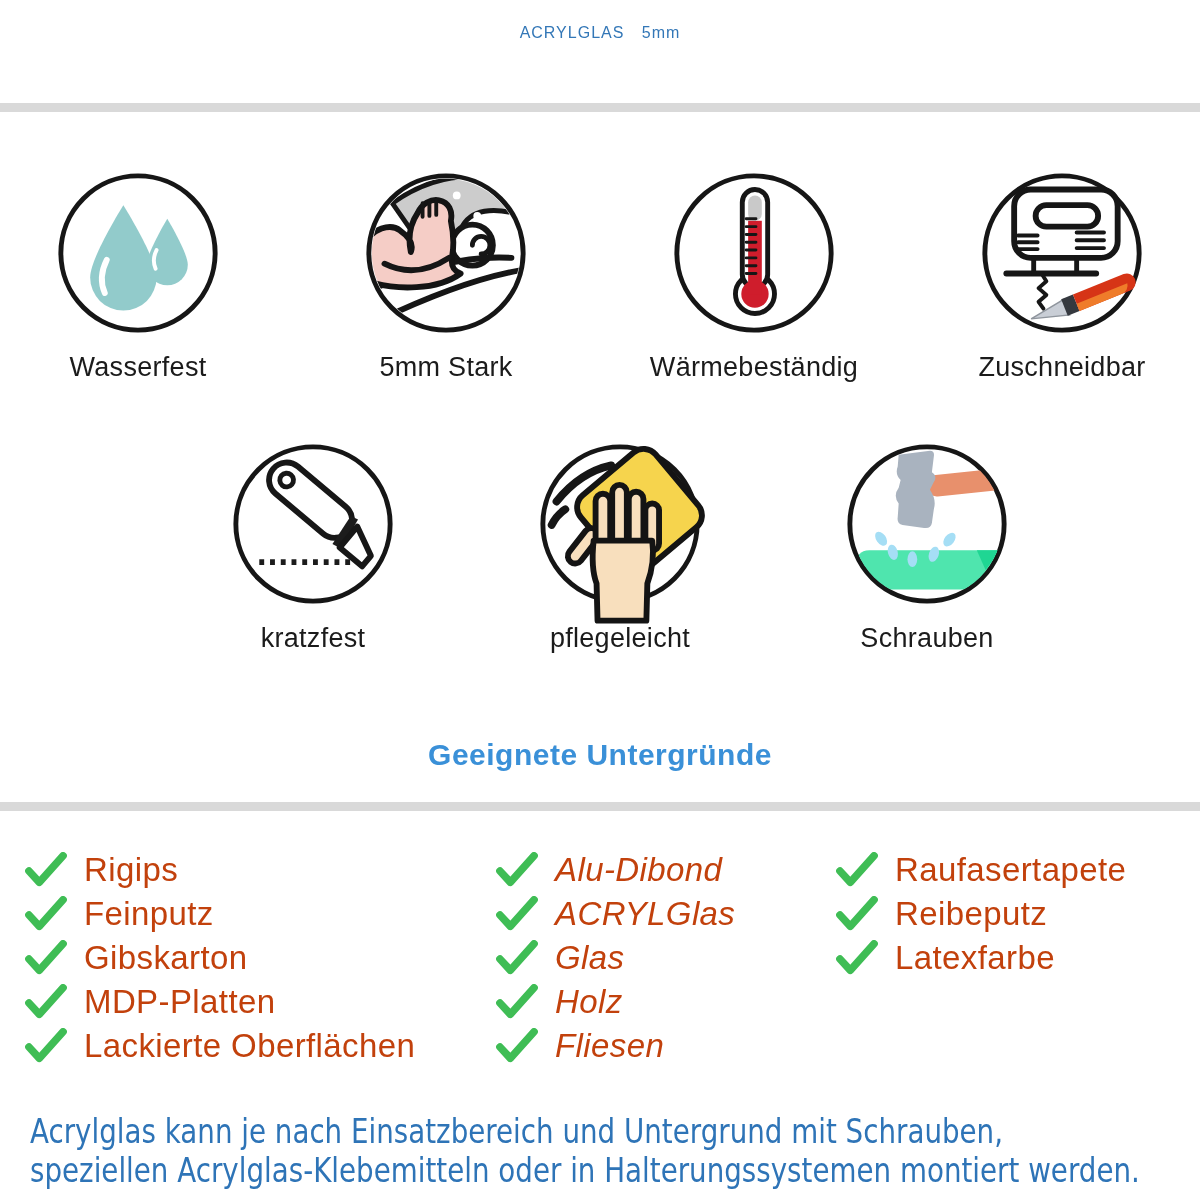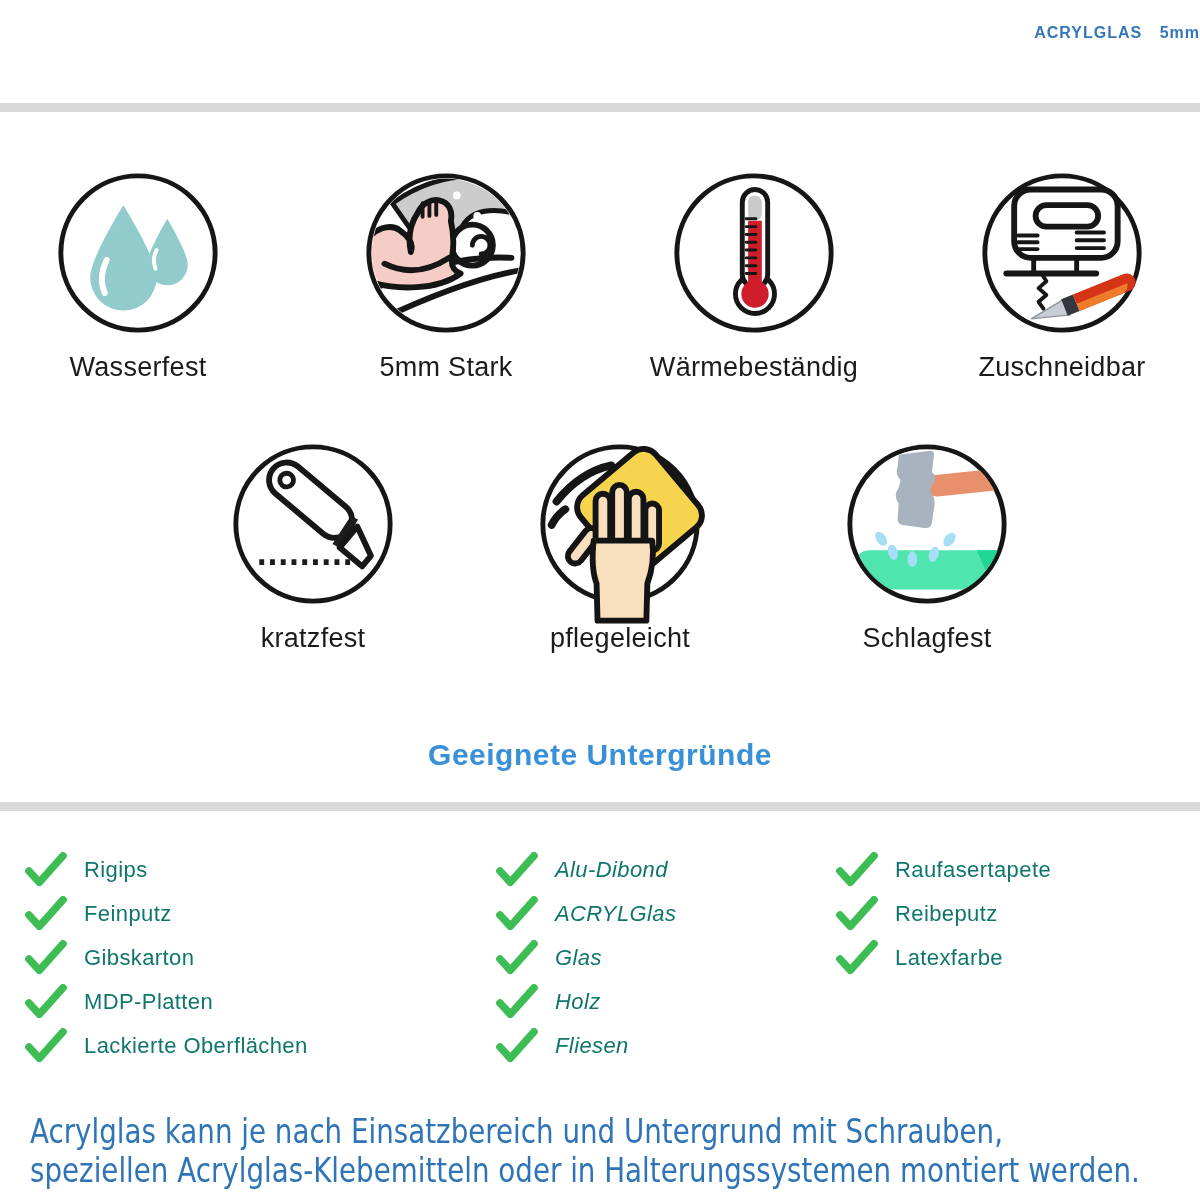--- a/index.html
+++ b/index.html
@@ -1,38 +1,38 @@
 <!DOCTYPE html>
 <html style="--title_blue: #3377b7; --subtitle_blue: #3a90d8; --footer_blue: #2e74b7; --check_green: #3fbd55; --divider_gray: #d9d9d9; --drop_teal: #92cbcb; --muscle_pink: #f5cdc6; --sheet_gray: #cccccc; --thermo_red: #cf1d2c; --knife_red: #d63416; --knife_orange: #ef7c2a; --cloth_yellow: #f6d44d; --hand_skin: #f8dfbd; --hammer_gray: #a9b3bf; --handle_salmon: #e8906c; --splash_blue: #a5def5; --surface_green: #4fe5ae;"><head>
 <meta charset="utf-8">
 <style>
   html,body{margin:0;padding:0;background:#fff;}
   .canvas{position:relative;width:1200px;height:1200px;background:#fff;overflow:hidden;
           font-family:"Liberation Sans",sans-serif;}
-  .page-title{position:absolute;top:24px;left:0;width:100%;text-align:right;
-exo    font-size:43px;font-weight:bold;letter-spacing:1px;word-spacing:12px;
+  .page-title{position:absolute;top:24px;left:0;width:100%;text-align:center;
+exo    font-size:43px;font-weight:normal;letter-spacing:1px;word-spacing:12px;
     color:var(--title_blue,#3377b7);}
   .divider{position:absolute;left:0;width:100%;height:9px;background:var(--divider_gray,#d9d9d9);}
   #divider-1{top:103px;}
   #divider-2{top:802px;}
   .feature-row{position:absolute;display:flex;justify-content:space-between;}
   #feature-row-1{top:170px;left:22px;width:1156px;}
   #feature-row-2{top:441px;left:197px;width:846px;}
   .feature{width:232px;display:flex;flex-direction:column;align-items:center;}
   .feature svg{width:166px;height:166px;overflow:visible;display:block;}
   .feature-label{margin-top:16px;font-size:27px;color:#1b1b1b;letter-spacing:0.3px;white-space:nowrap;}
   .section-title{position:absolute;top:738px;left:0;width:100%;text-align:center;
     font-size:30px;font-weight:bold;letter-spacing:0.5px;color:var(--subtitle_blue,#3a90d8);}
   .substrate-col{position:absolute;top:848px;}
   #substrate-col-1{left:25px;}
   #substrate-col-2{left:496px;font-style:italic;}
   #substrate-col-3{left:836px;}
   .substrate-row{display:flex;align-items:center;height:44px;gap:17px;}
   .check{width:42px;height:36px;flex:0 0 auto;}
-  .substrate-label{font-size:22px;color:#0f766e;letter-spacing:0.4px;white-space:nowrap;}
+  .substrate-label{font-size:33px;color:#c2410c;letter-spacing:0.4px;white-space:nowrap;}
   .footer{position:absolute;top:1112px;left:30px;color:var(--footer_blue,#2e74b7);
     font-family:"DejaVu Sans",sans-serif;font-size:33px;line-height:39px;
     transform:scaleX(0.84);transform-origin:0 0;white-space:nowrap;}
   .ring{fill:#fff;stroke:#161616;stroke-width:5;}
   .ink{stroke:#161616;fill:none;stroke-linecap:round;stroke-linejoin:round;}
 </style>
 </head>
 <body>
 
 <div class="canvas">
@@ -164,21 +164,21 @@
           <path style="fill:var(--hammer_gray,#a9b3bf)" d="M56 14 L88 10 Q93 10 92 16 L90 32 Q96 36 92 42 L88 50 Q95 60 92 70 L90 84 Q89 90 82 89 L60 86 Q54 85 55 78 L56 64 Q50 56 56 48 L58 40 Q52 34 55 26 Z"></path>
           <g style="fill:var(--splash_blue,#a5def5)">
             <ellipse cx="38" cy="100" rx="5" ry="8" transform="rotate(-35 38 100)"></ellipse>
             <ellipse cx="50" cy="114" rx="5" ry="8" transform="rotate(-15 50 114)"></ellipse>
             <ellipse cx="70" cy="121" rx="5" ry="8"></ellipse>
             <ellipse cx="92" cy="116" rx="5" ry="8" transform="rotate(18 92 116)"></ellipse>
             <ellipse cx="108" cy="101" rx="5" ry="8" transform="rotate(38 108 101)"></ellipse>
           </g>
         </g>
       </svg>
-      <div class="feature-label">Schlagfest</div>
+      <div class="feature-label">Schrauben</div>
     </div>
   </div>
 
   <div class="section-title">Geeignete Untergründe</div>
 
   <div class="divider" id="divider-2"></div>
 
   <div class="substrate-col" id="substrate-col-1">
     <div class="substrate-row">
       <svg class="check" viewBox="0 0 44 38">

